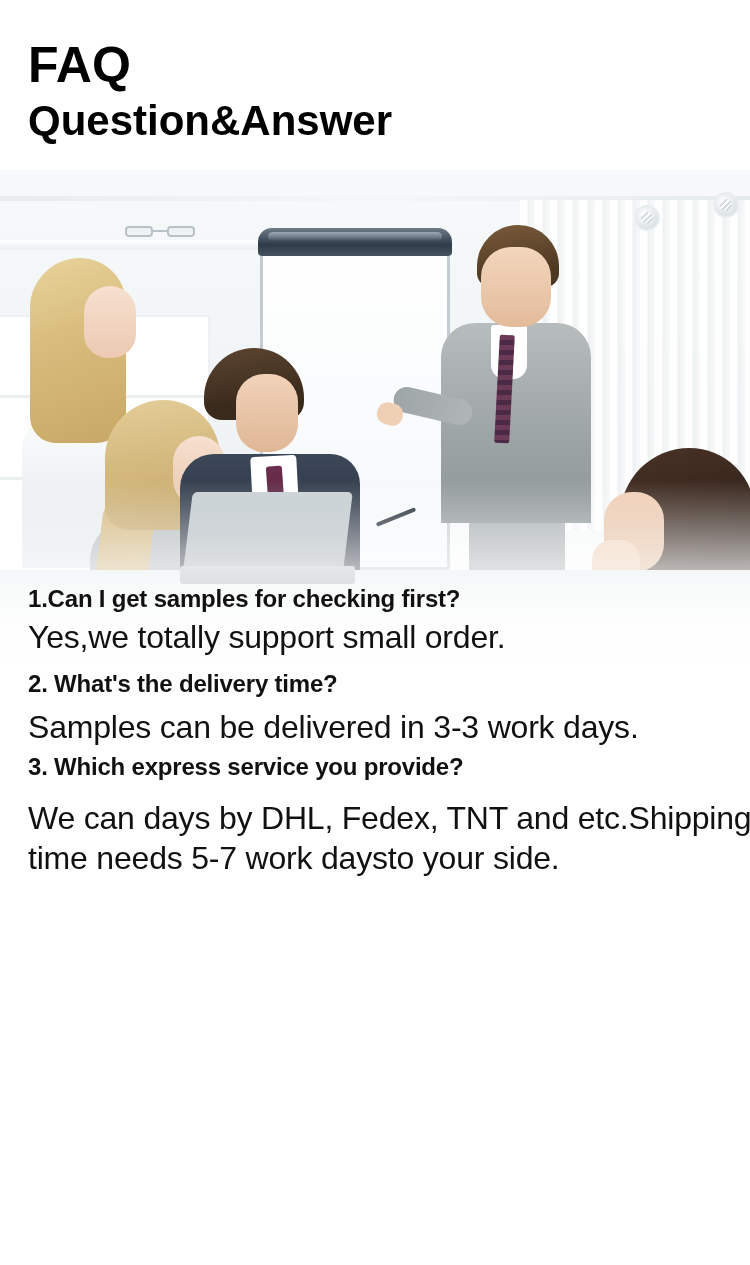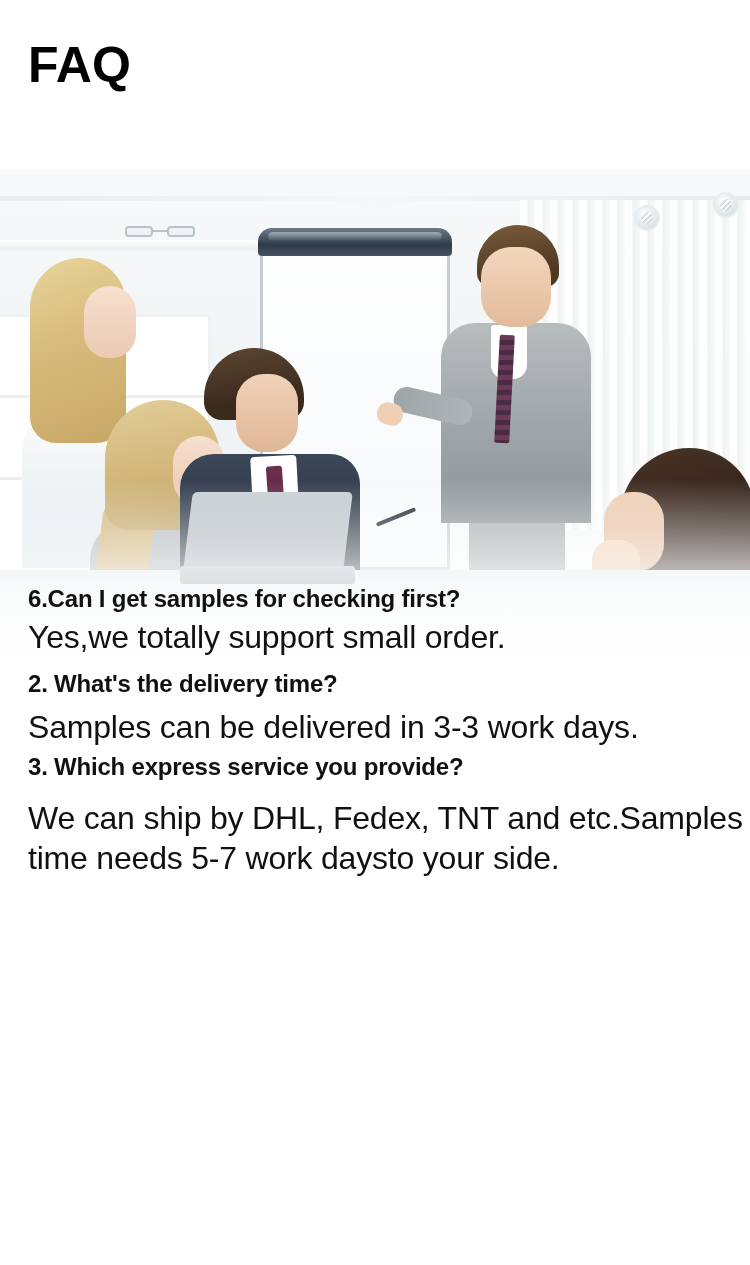--- a/index.html
+++ b/index.html
@@ -270,20 +270,21 @@
   
   .logos { position:absolute; left:0; top:960px; width:750px; height:260px; }
 </style>
 </head>
 <body>
 
 <div class="page">
 
   <div class="header">
     <div class="faq-title">FAQ</div>
+    <div class="qa-title">Question&amp;Answer</div>
   </div>
 
   <div class="photo-band">
     <div class="photo">
       <div class="wall"></div>
       <div class="ceiling-line"></div>
       <div class="curtain"></div>
       <div class="vent vent-1"></div>
       <div class="vent vent-2"></div>
 
@@ -348,28 +349,28 @@
       <div class="paper-sheet">
         <div class="ln" style="top:10px"></div>
 
       </div>
 
     </div>
     <div class="photo-fade"></div>
   </div>
 
   <div class="faq-text">
-    <div class="row q" style="top:6px">6.Can I get samples for checking first?</div>
+    <div class="row q" style="top:6px">1.Can I get samples for checking first?</div>
     <div class="row a" style="top:41px">Yes,we totally support small order.</div>
 
     <div class="row q" style="top:91px">2. What's the delivery time?</div>
     <div class="row a" style="top:131px">Samples can be delivered in 3-3 work days.</div>
 
     <div class="row q" style="top:174px">3. Which express service you provide?</div>
-    <div class="row a" style="top:222px">We can ship by DHL, Fedex, TNT and etc.Samples</div>
+    <div class="row a" style="top:222px">We can days by DHL, Fedex, TNT and etc.Shipping</div>
     <div class="row a" style="top:262px"> time needs 5-7 work daysto your side.</div>
   </div>
 
   <div class="logos">
 
     
     
 
     
     

